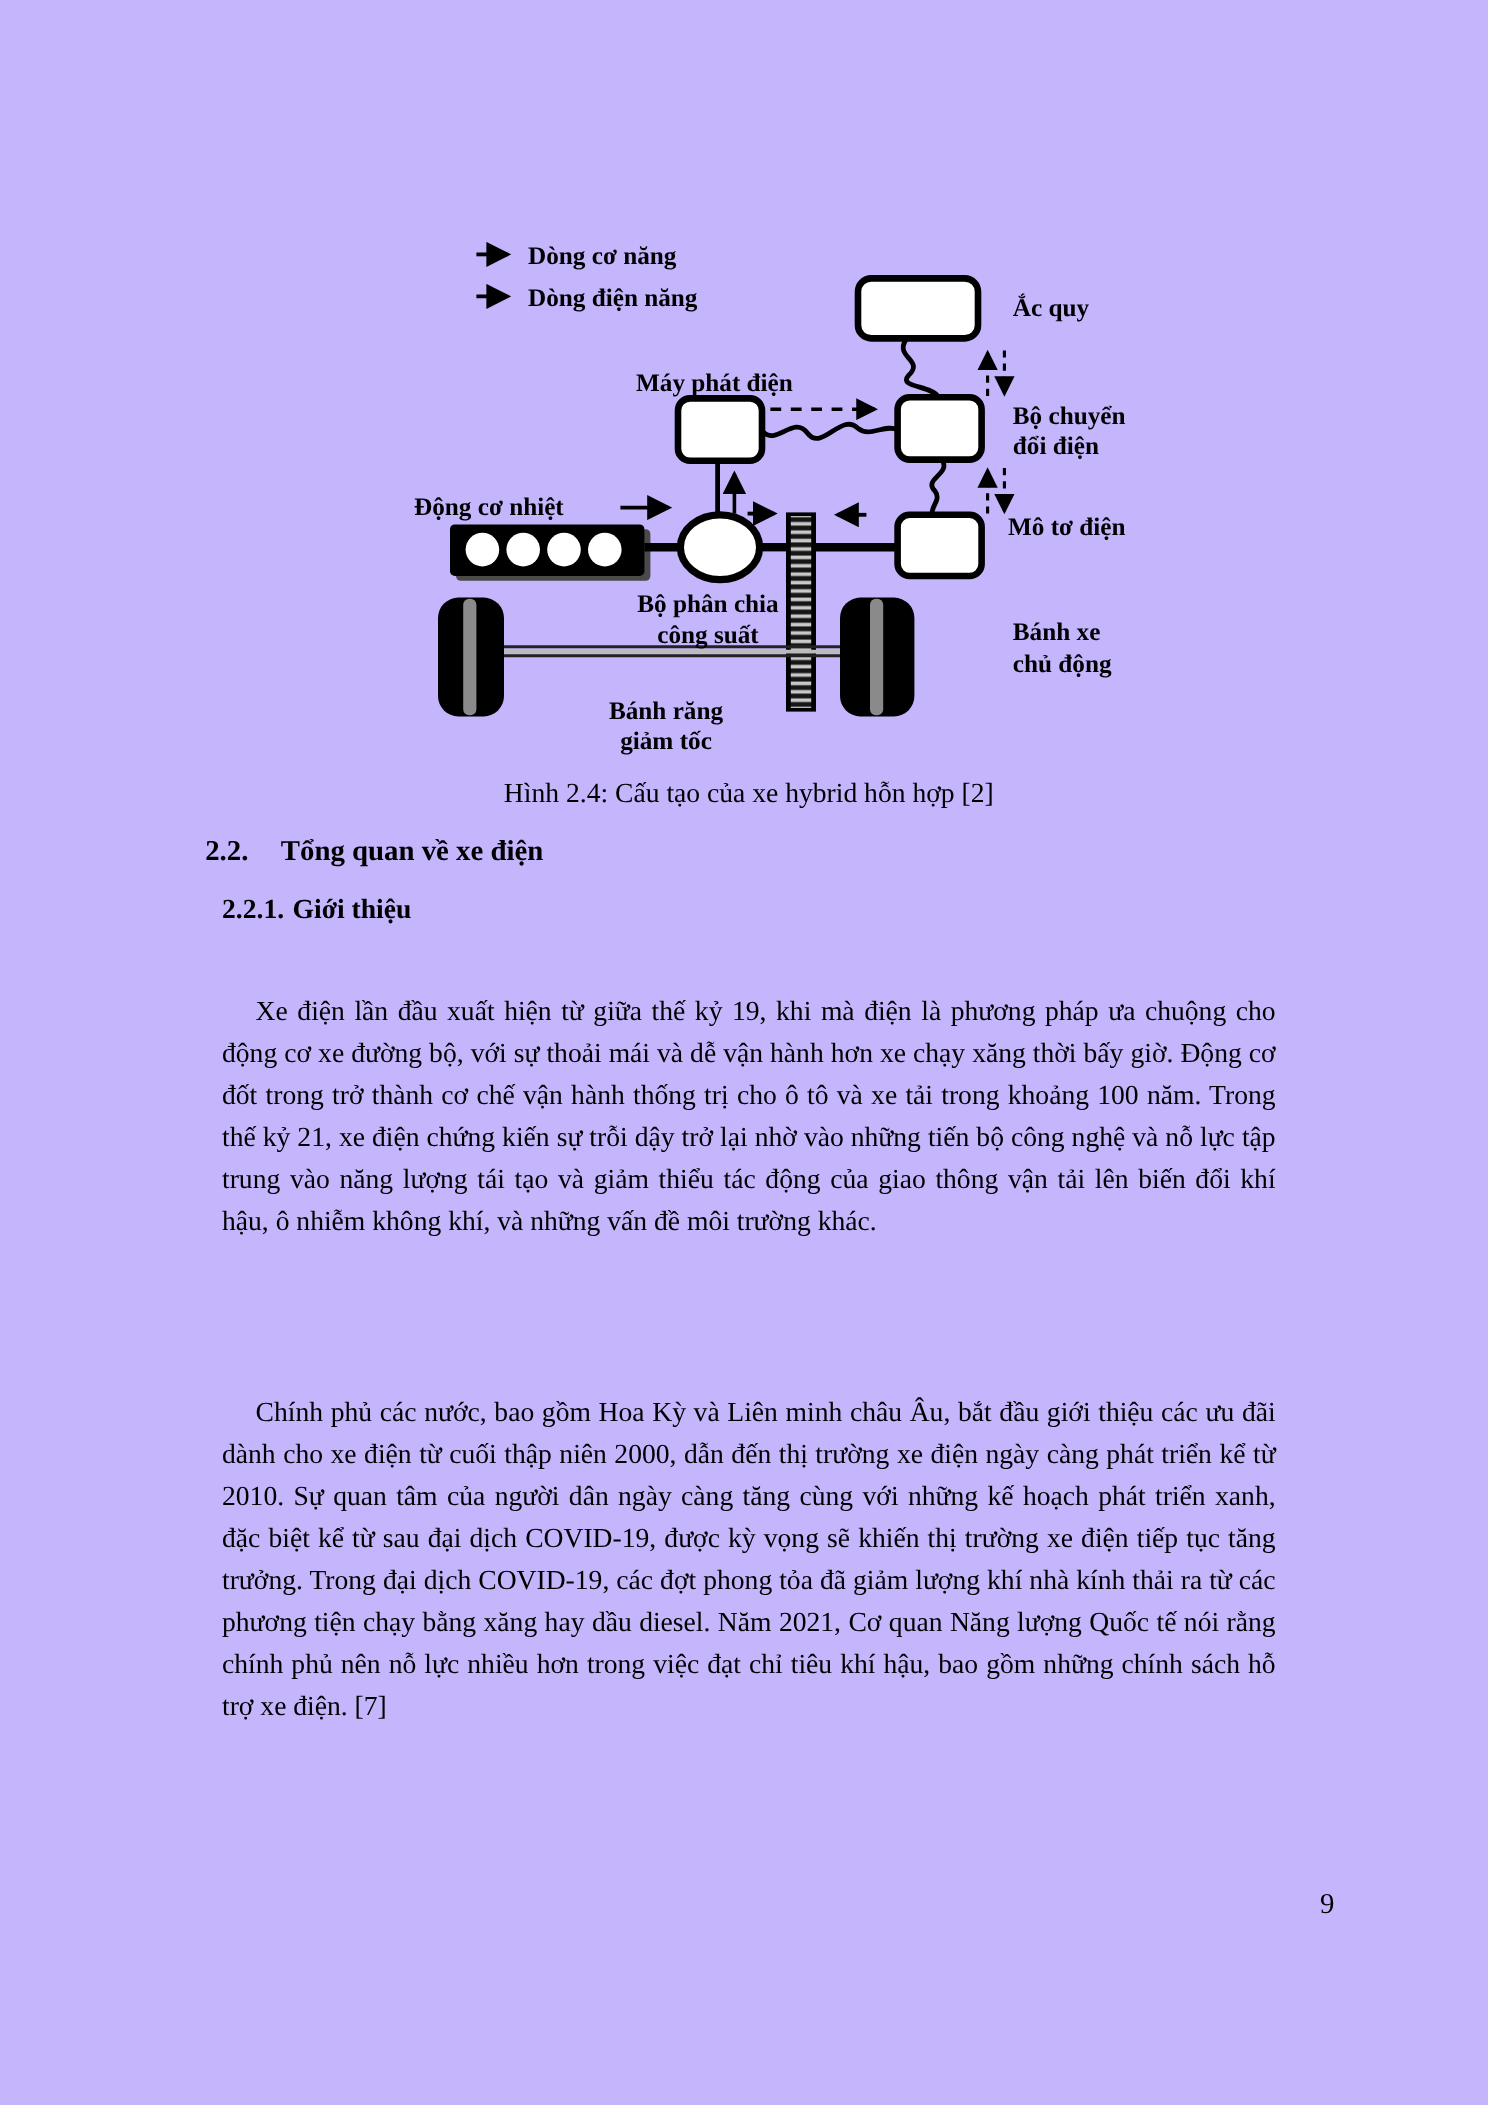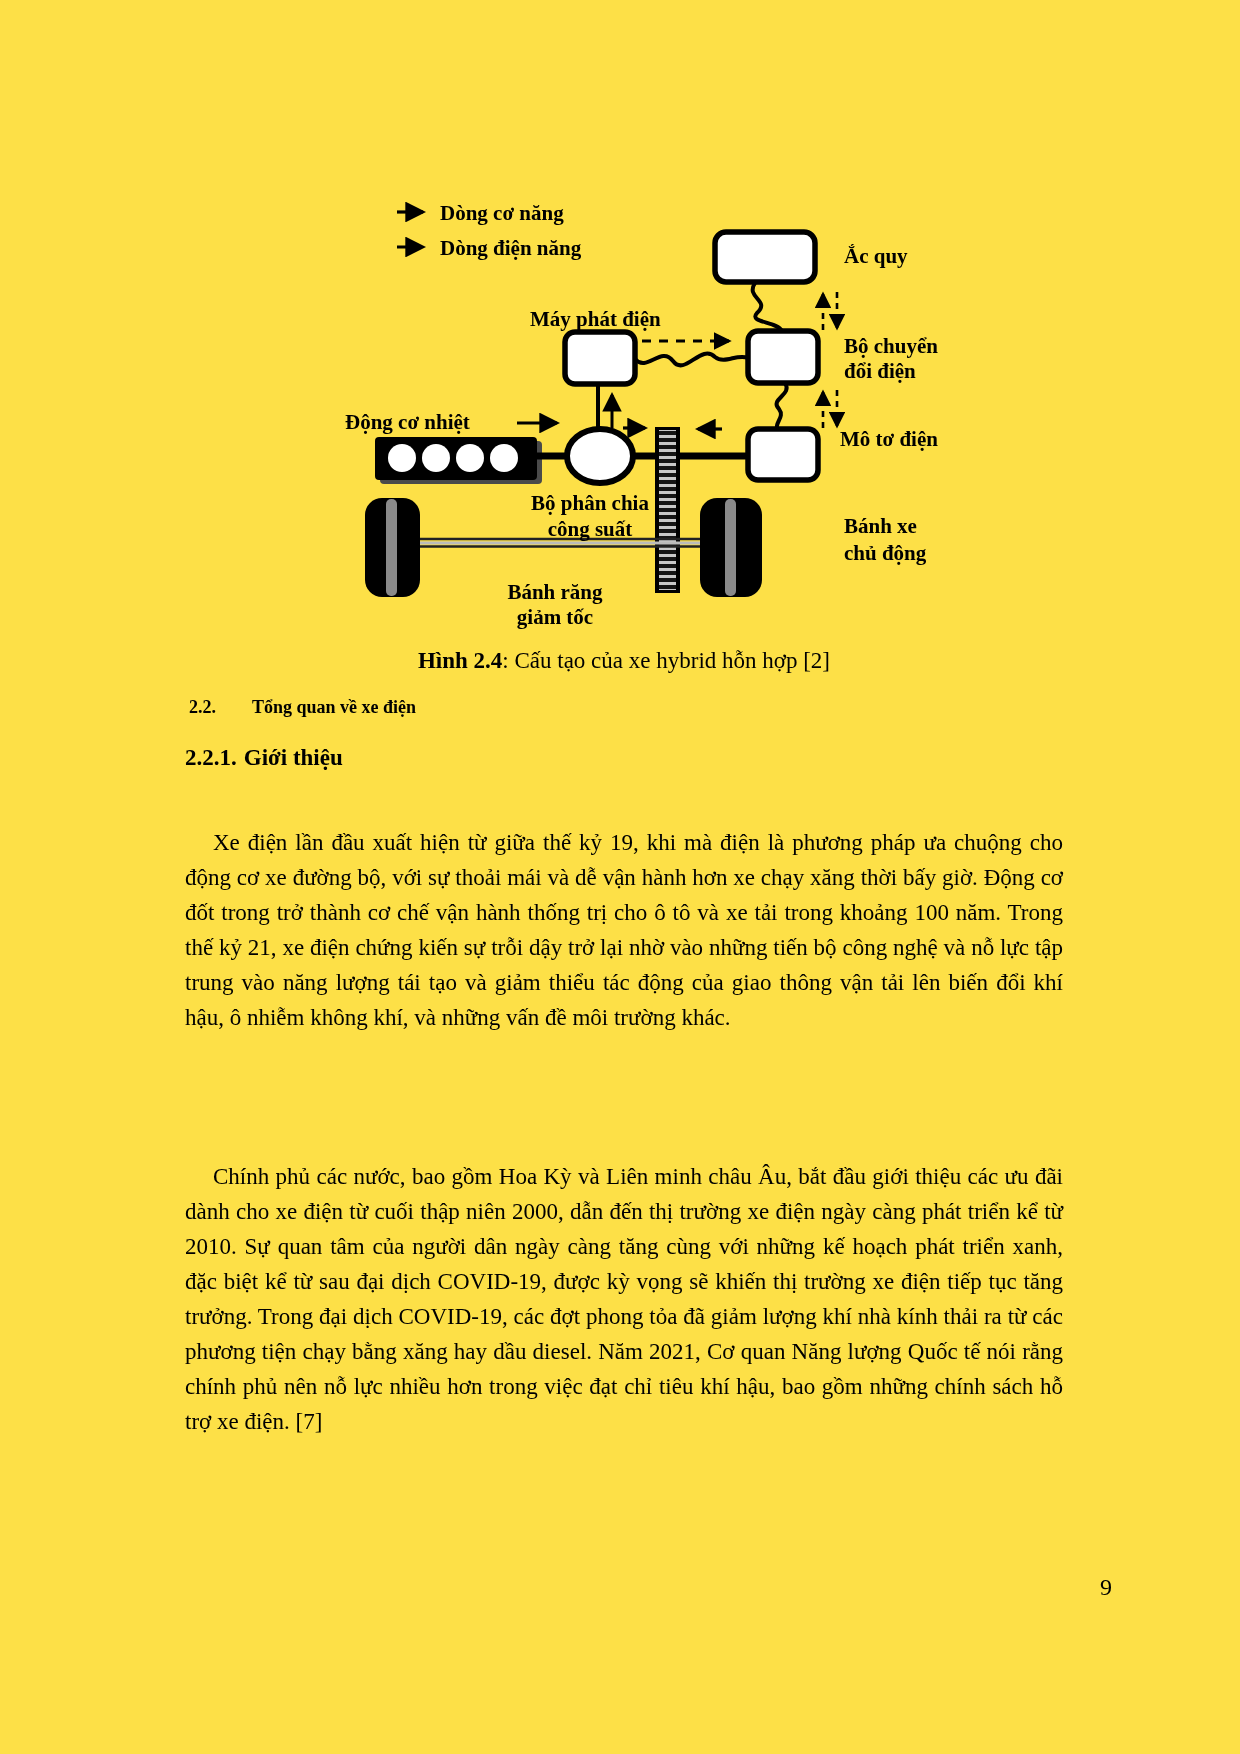--- a/index.html
+++ b/index.html
@@ -1,39 +1,39 @@
 <!DOCTYPE html>
 <html><head>
 <meta charset="utf-8">
 <style>
   html,body{margin:0;padding:0;background:#e9e9e9;}
   .page{
     position:relative;
     width:1240px;height:1754px;
     margin:0 auto;
-    background:#fde047;
+    background:#c4b5fd;
     font-family:"Liberation Serif","DejaVu Serif",serif;
     color:#000;
     overflow:hidden;
   }
   .figure-wrap{position:absolute;left:345px;top:195px;width:610px;height:440px;}
   svg text.dlbl{
     font-family:"Liberation Serif","DejaVu Serif",serif;
     font-weight:bold;
     font-size:21px;
     fill:#000;
   }
   .caption{
     position:absolute;left:185px;top:648px;width:878px;
     text-align:center;font-size:23px;
   }
-  .caption .cap-label{font-weight:bold;}
+  .caption .cap-label{font-weight:normal;}
   .heading-22{
-    position:absolute;left:189px;top:697px;width:878px;
-    font-size:18px;font-weight:bold;
+    position:absolute;left:171px;top:697px;width:878px;
+    font-size:24px;font-weight:bold;
   }
   .heading-22 .sec-num{display:inline-block;width:63px;}
   .heading-221{
     position:absolute;left:185px;top:745px;width:878px;
     font-size:23px;font-weight:bold;
   }
   .heading-221 .sec-num{margin-right:7px;}
   .para{
     position:absolute;left:185px;width:878px;
     font-size:23px;line-height:35px;

